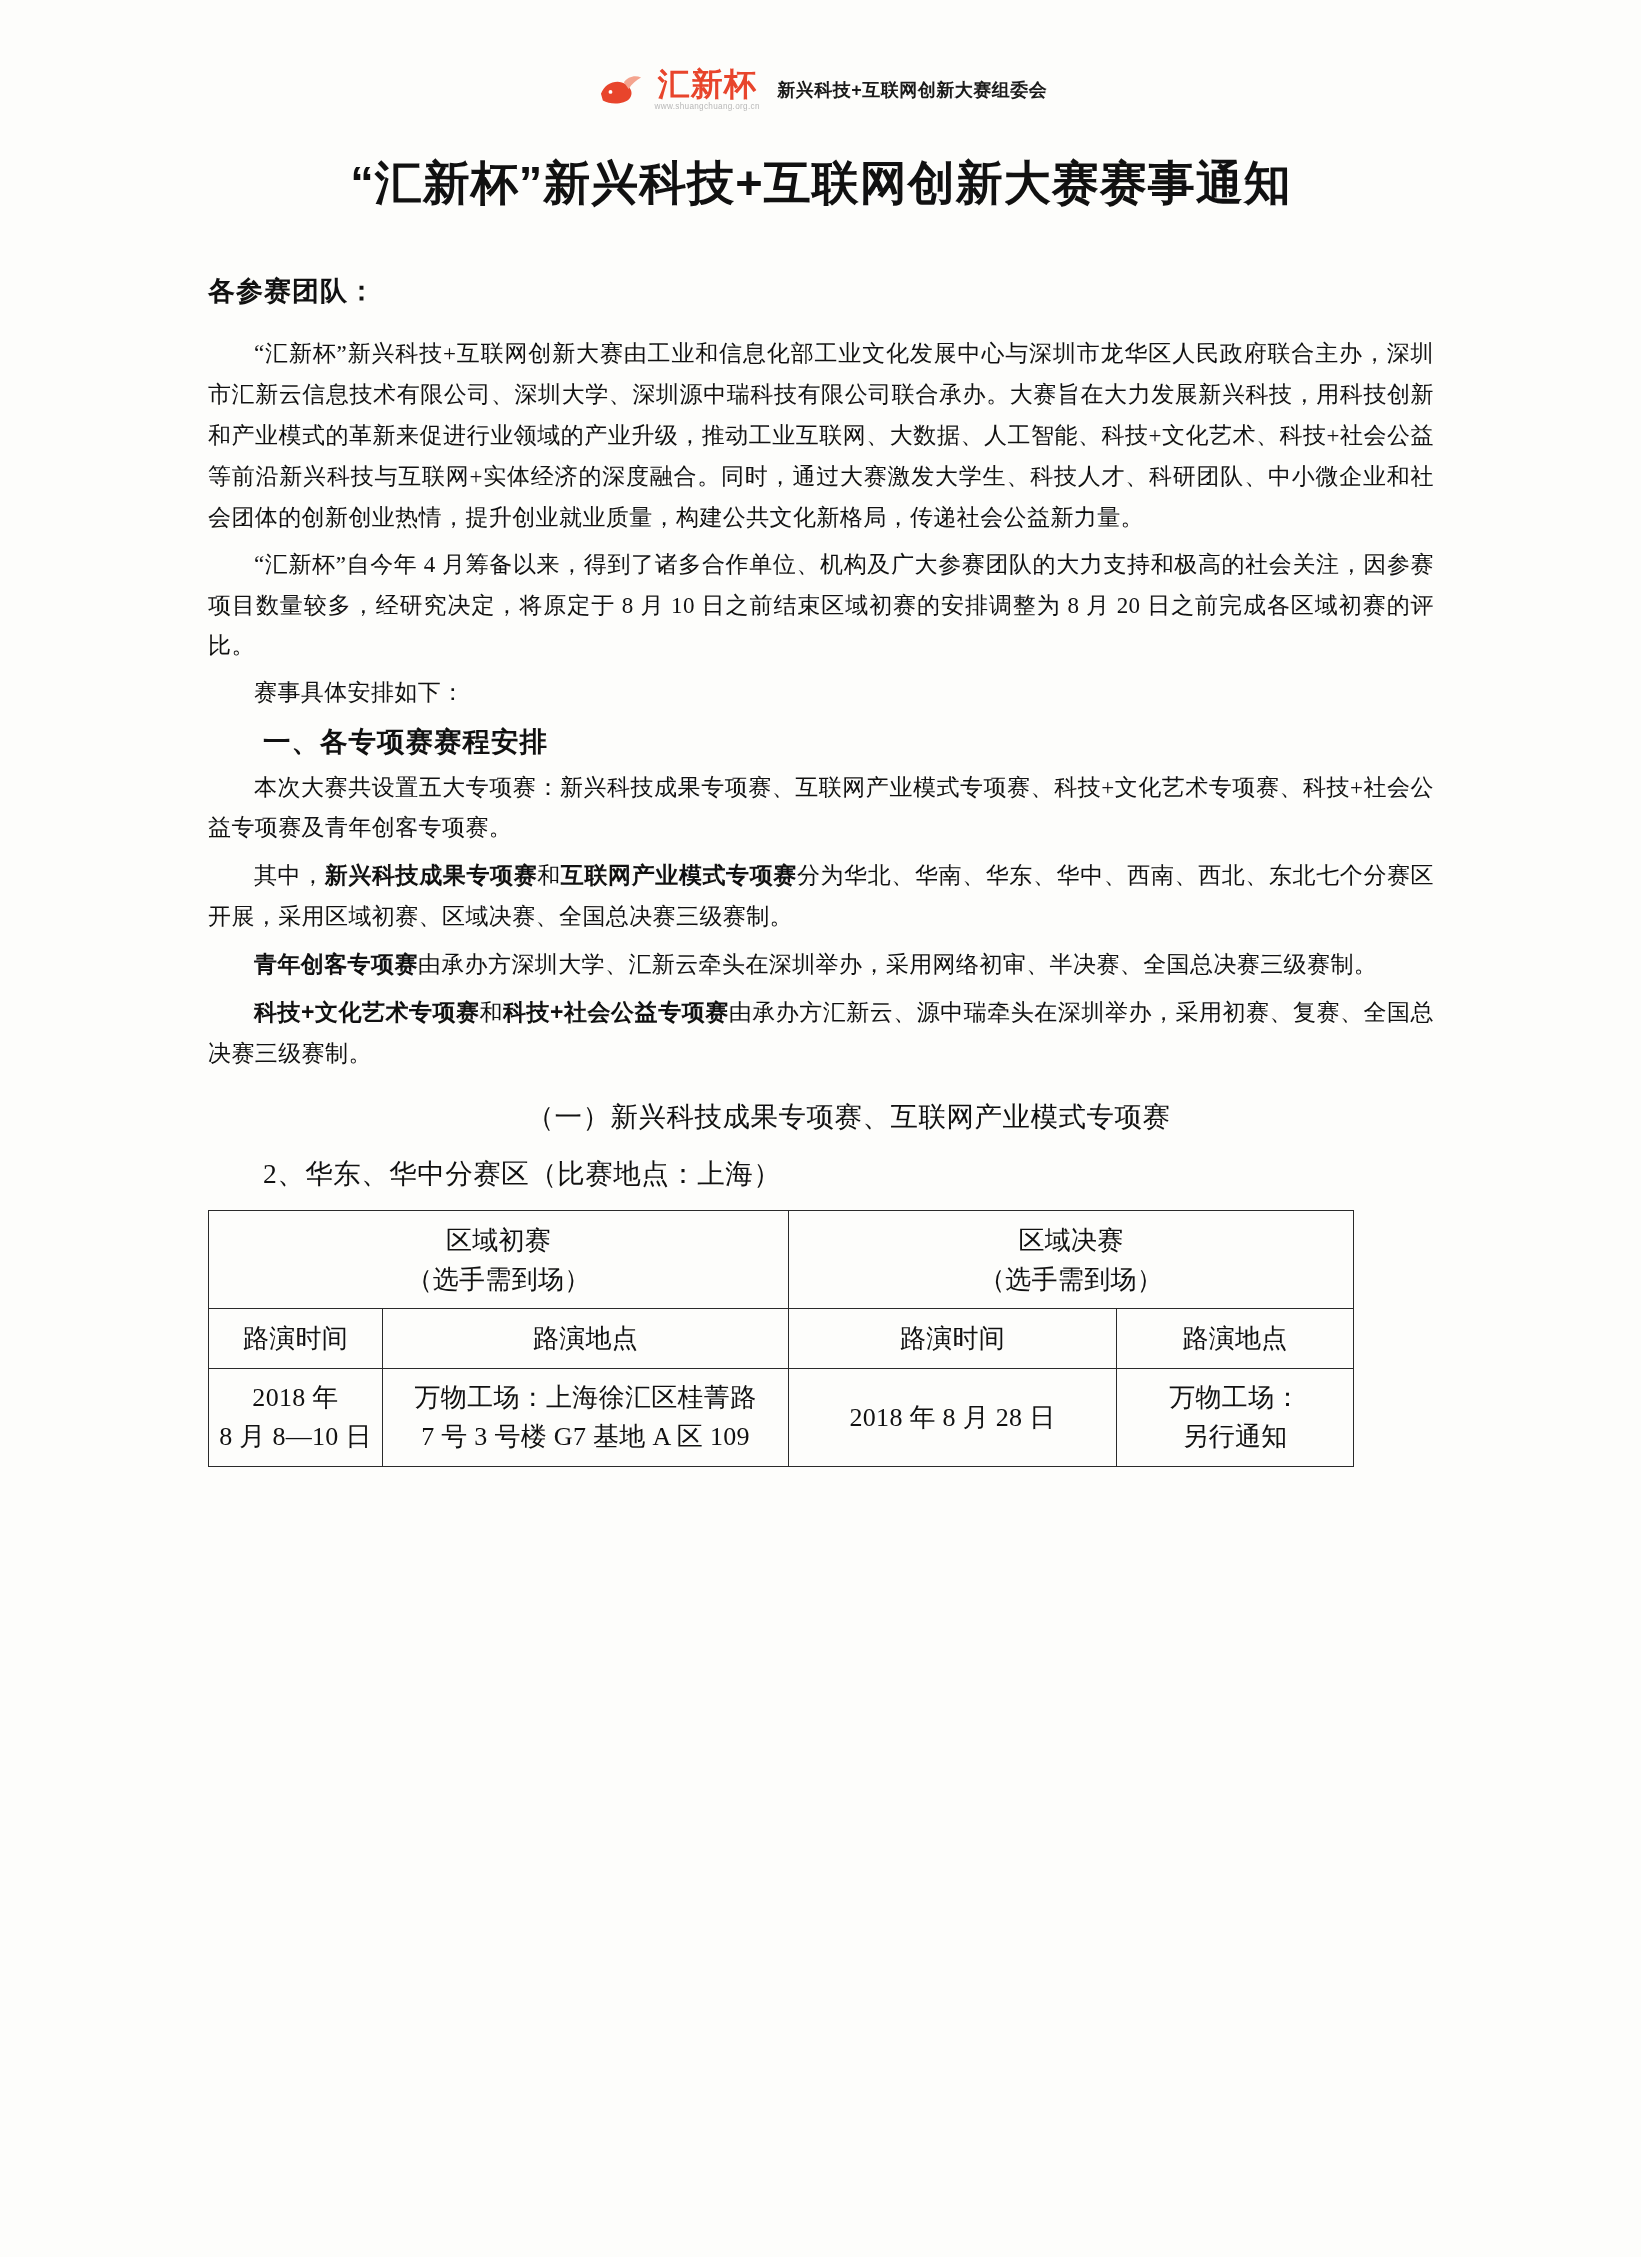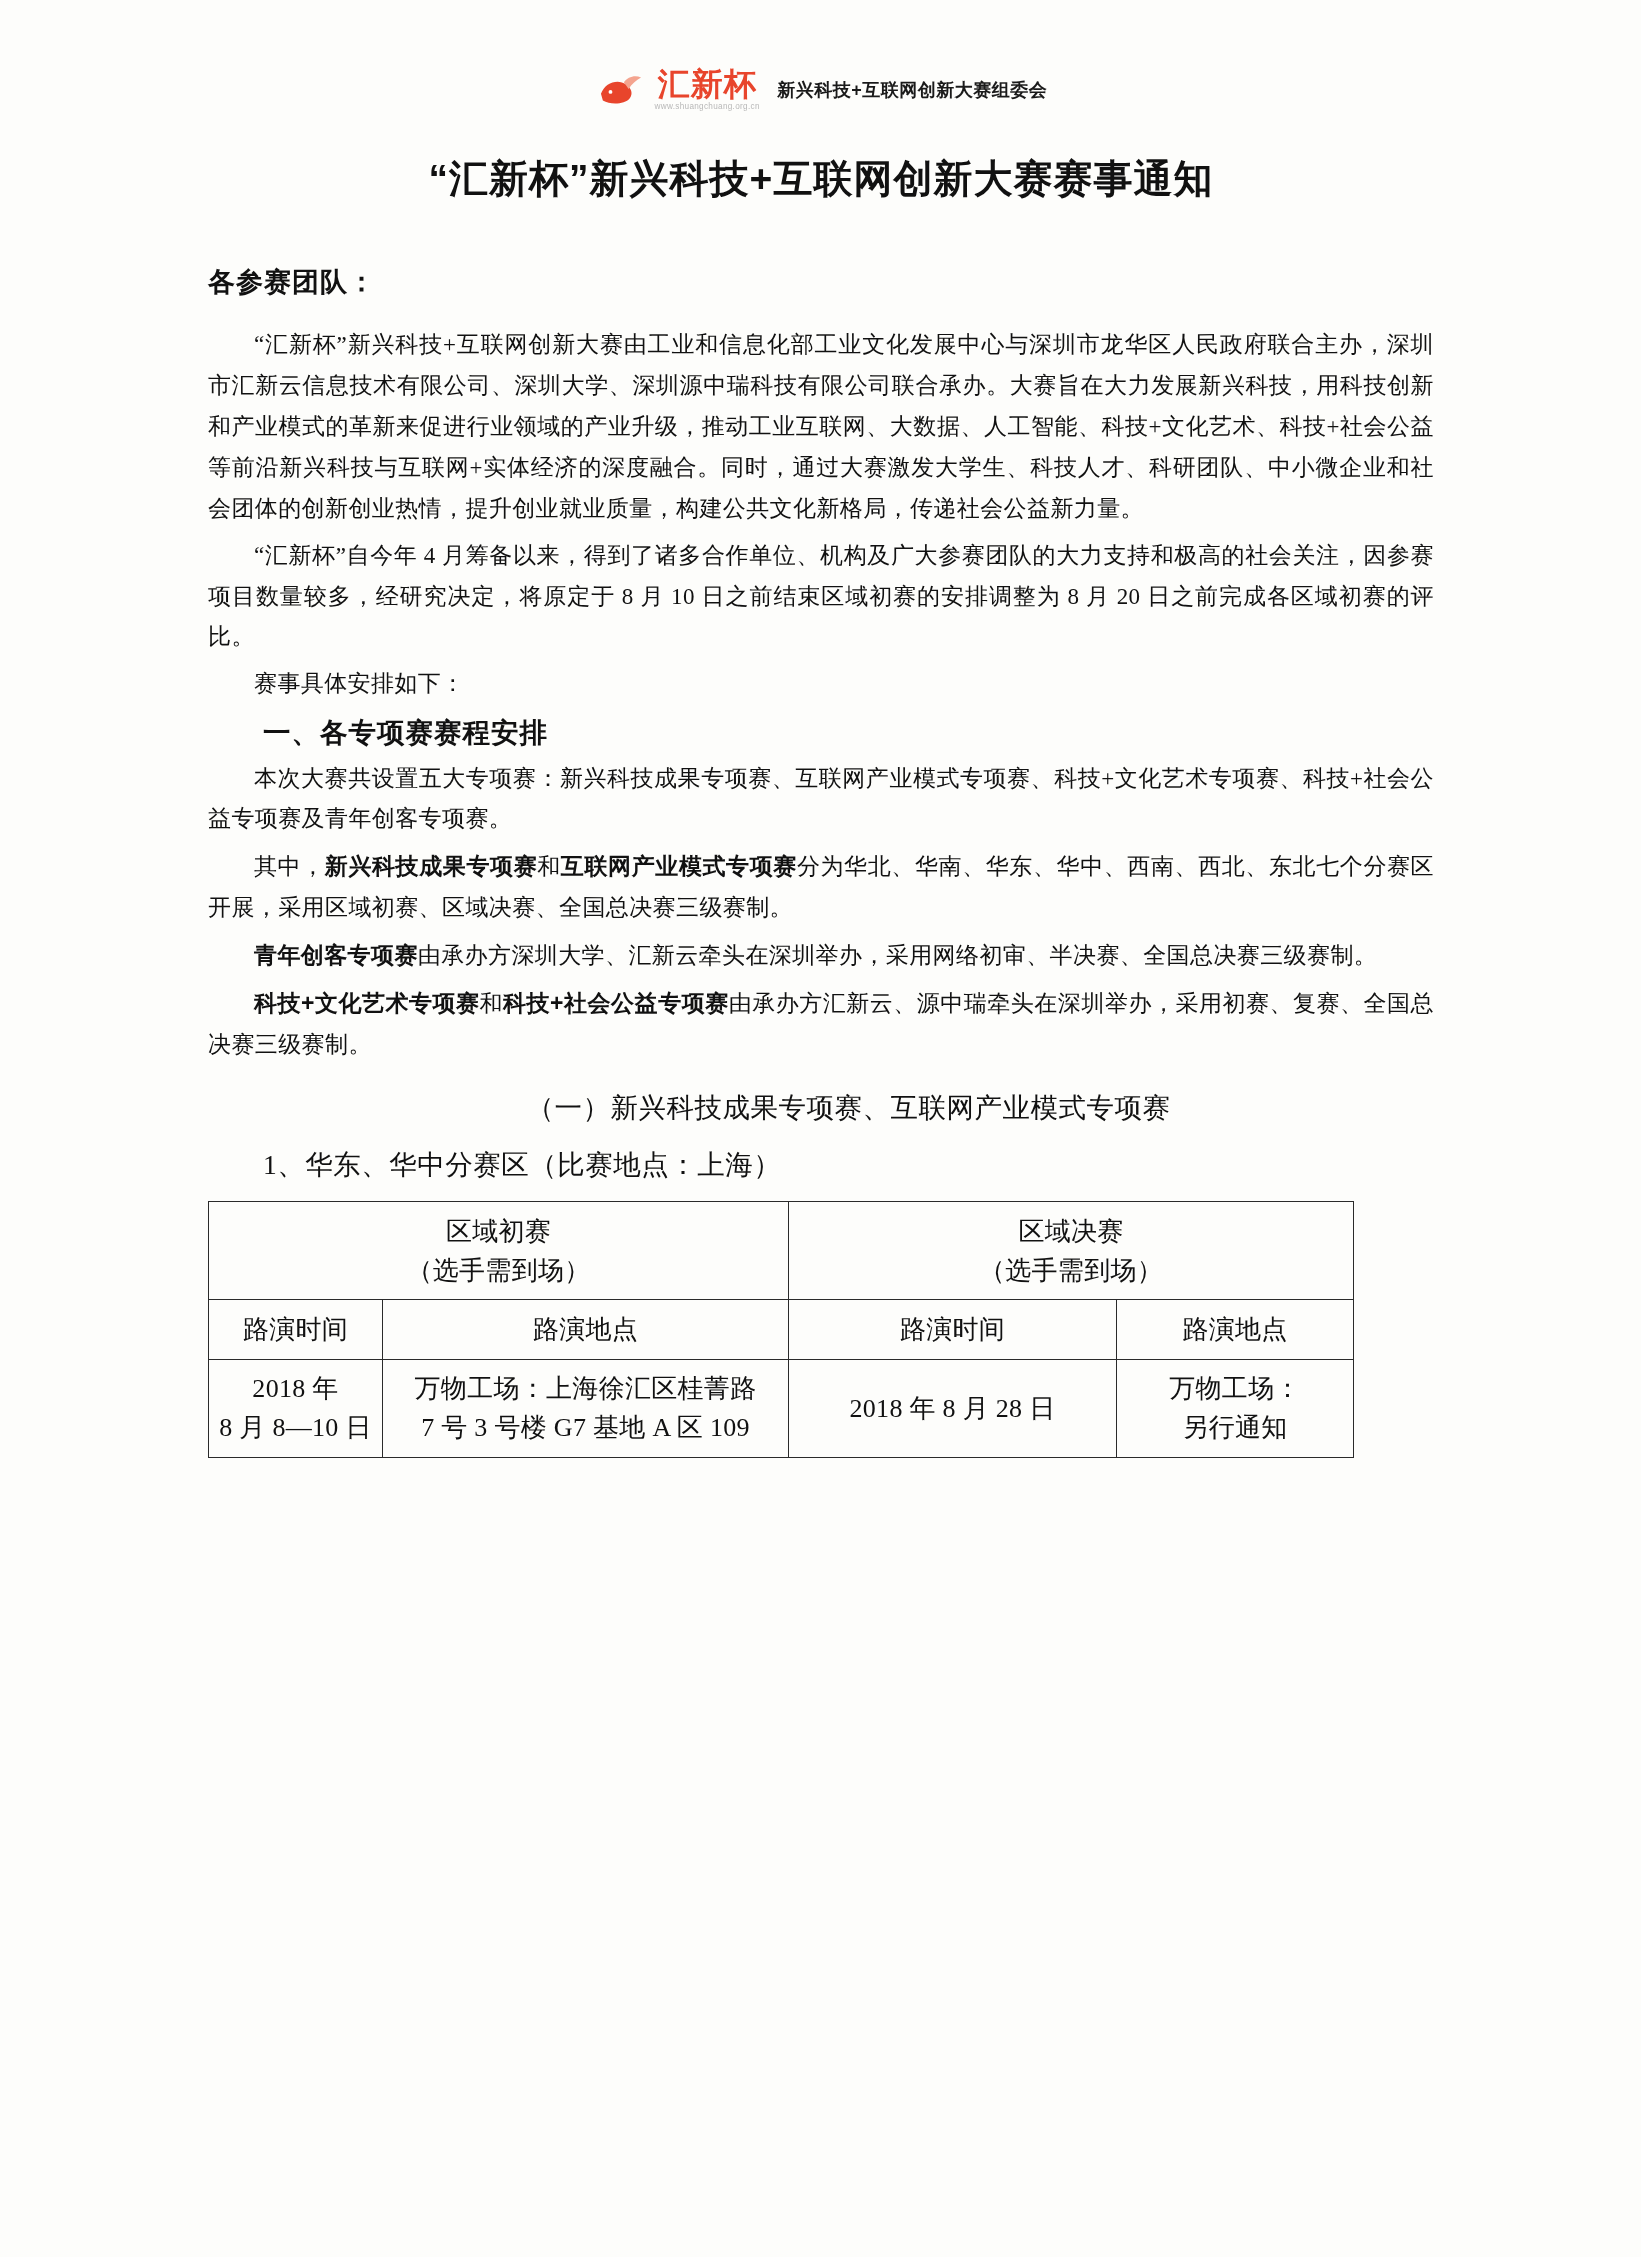--- a/index.html
+++ b/index.html
@@ -66,21 +66,21 @@
     font-family: "Liberation Sans", sans-serif;
     font-size: 18px;
     font-weight: bold;
     color: #1a1a1a;
     letter-spacing: 0.5px;
   }
   
   .doc-title {
     text-align: center;
     font-family: "Liberation Sans", sans-serif;
-    font-size: 39px;
+    font-size: 47px;
     font-weight: bold;
     letter-spacing: 1px;
     margin: 0 0 58px 0;
     color: #111;
   }
   
   .salutation {
     font-family: "Liberation Sans", sans-serif;
     font-weight: bold;
     font-size: 27px;
@@ -178,21 +178,21 @@
 
     <p class="para">
       <span class="bold-run">青年创客专项赛</span><span>由承办方深圳大学、汇新云牵头在深圳举办，采用网络初审、半决赛、全国总决赛三级赛制。</span>
     </p>
 
     <p class="para">
       <span class="bold-run">科技+文化艺术专项赛</span><span>和</span><span class="bold-run">科技+社会公益专项赛</span><span>由承办方汇新云、源中瑞牵头在深圳举办，采用初赛、复赛、全国总决赛三级赛制。</span>
     </p>
 
     <div class="sub-heading">（一）新兴科技成果专项赛、互联网产业模式专项赛</div>
-    <div class="list-line">1、华东、华中分赛区（比赛地点：上海）</div>
+    <div class="list-line">2、华东、华中分赛区（比赛地点：上海）</div>
 
     <table class="sched">
       <colgroup>
         <col style="width:174px">
         <col style="width:406px">
         <col style="width:328px">
         <col style="width:237px">
       </colgroup>
       <tbody>
         <tr>

